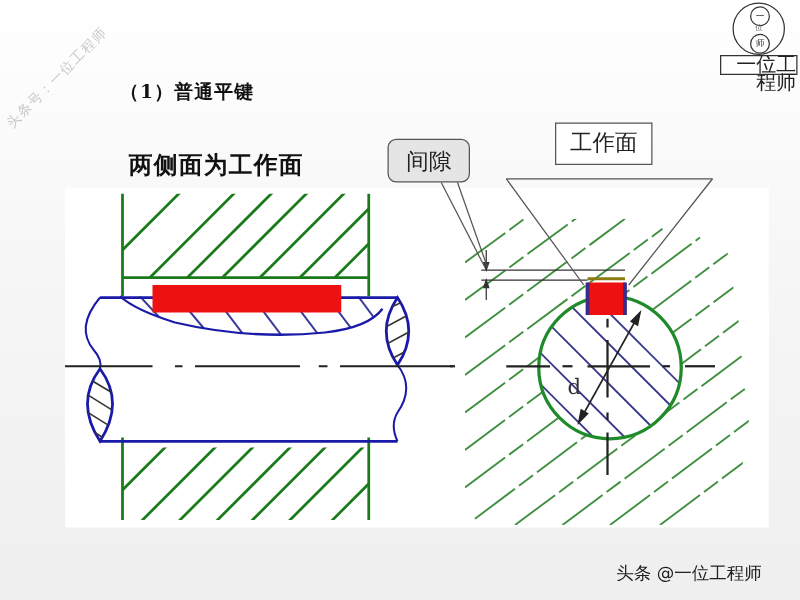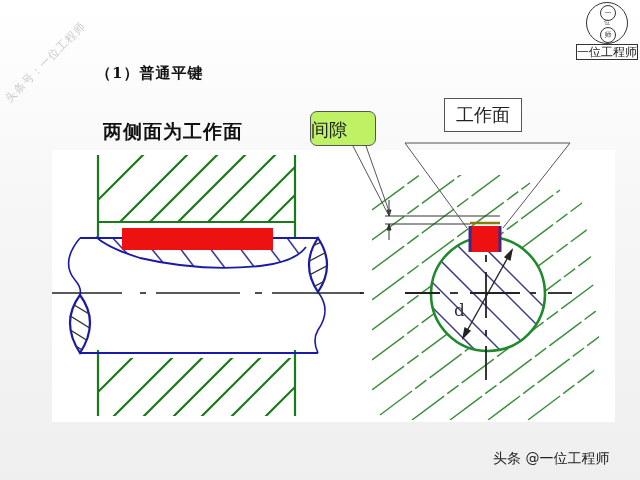--- a/index.html
+++ b/index.html
@@ -33,33 +33,33 @@
     position: absolute; left: 13px; width: 14px; height: 14px;
     border: 1px solid #333; border-radius: 50%;
     font-size: 7px; text-align: center; line-height: 14px; color: #333;
   }
   .logo-inner-top { top: 2px; }
   .logo-inner-bot { top: 24px; }
   .logo-mid { position: absolute; left: 17px; top: 15px; font-size: 6px; color: #555; }
   .logo-label {
     position: absolute; left: 0; top: 42px; width: 60px; height: 14px;
     border: 1px solid #333; background: #fff;
-    font-size: 12px; line-height: 14px; text-align: left; color: #222;
+    font-size: 16px; line-height: 14px; text-align: right; color: #222;
     font-family: "DejaVu Serif", serif;
   }
   .panel {
     position: absolute; left: 52px; top: 150px; width: 563px; height: 272px;
     background: #ffffff;
   }
   svg.drawing { position: absolute; left: 0; top: 0; }
   .callout-gap {
     position: absolute; left: 310px; top: 111px; width: 66px; height: 35px;
-    border: 1px solid #555; border-radius: 7px; background: #bef264;
+    border: 1px solid #555; border-radius: 7px; background: #e5e5e5;
     font-family: "DejaVu Sans", "Liberation Sans", sans-serif;
-    font-size: 18px; text-align: left; line-height: 35px; color: #222;
+    font-size: 18px; text-align: center; line-height: 35px; color: #222;
     box-sizing: border-box;
   }
   .callout-face {
     position: absolute; left: 444px; top: 98px; width: 78px; height: 34px;
     border: 1px solid #555; background: #fff;
     font-family: "DejaVu Sans", "Liberation Sans", sans-serif;
     font-size: 18px; text-align: center; line-height: 32px; color: #222;
     box-sizing: border-box;
   }
   .dim-label {

